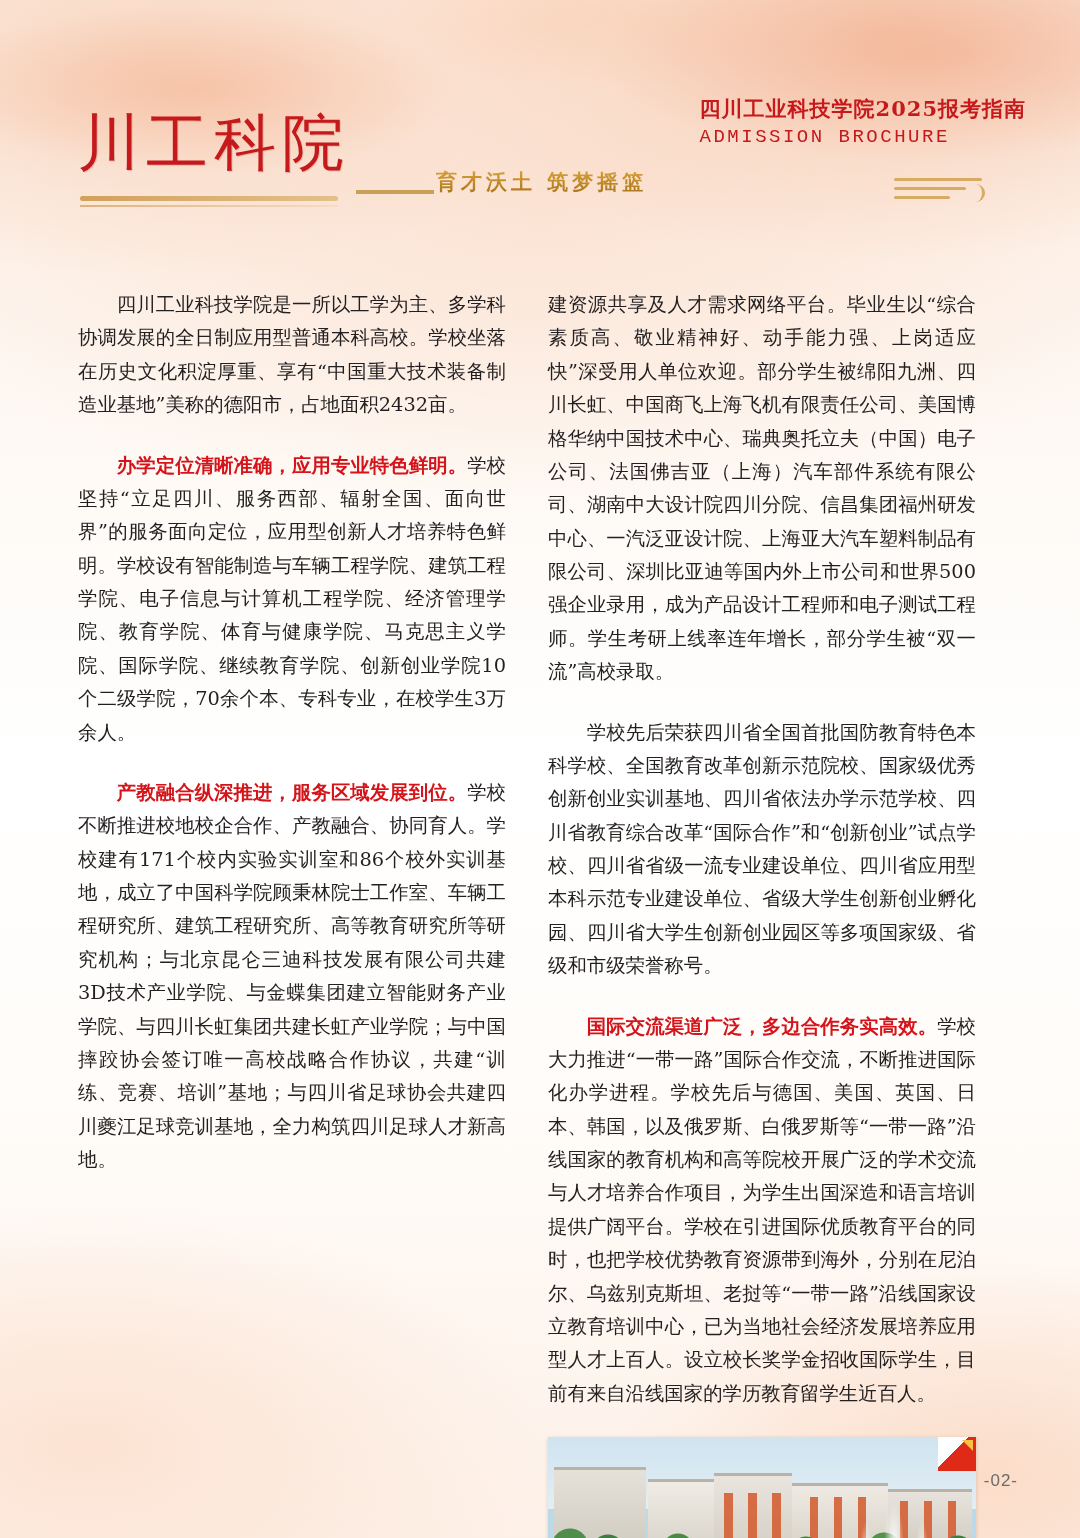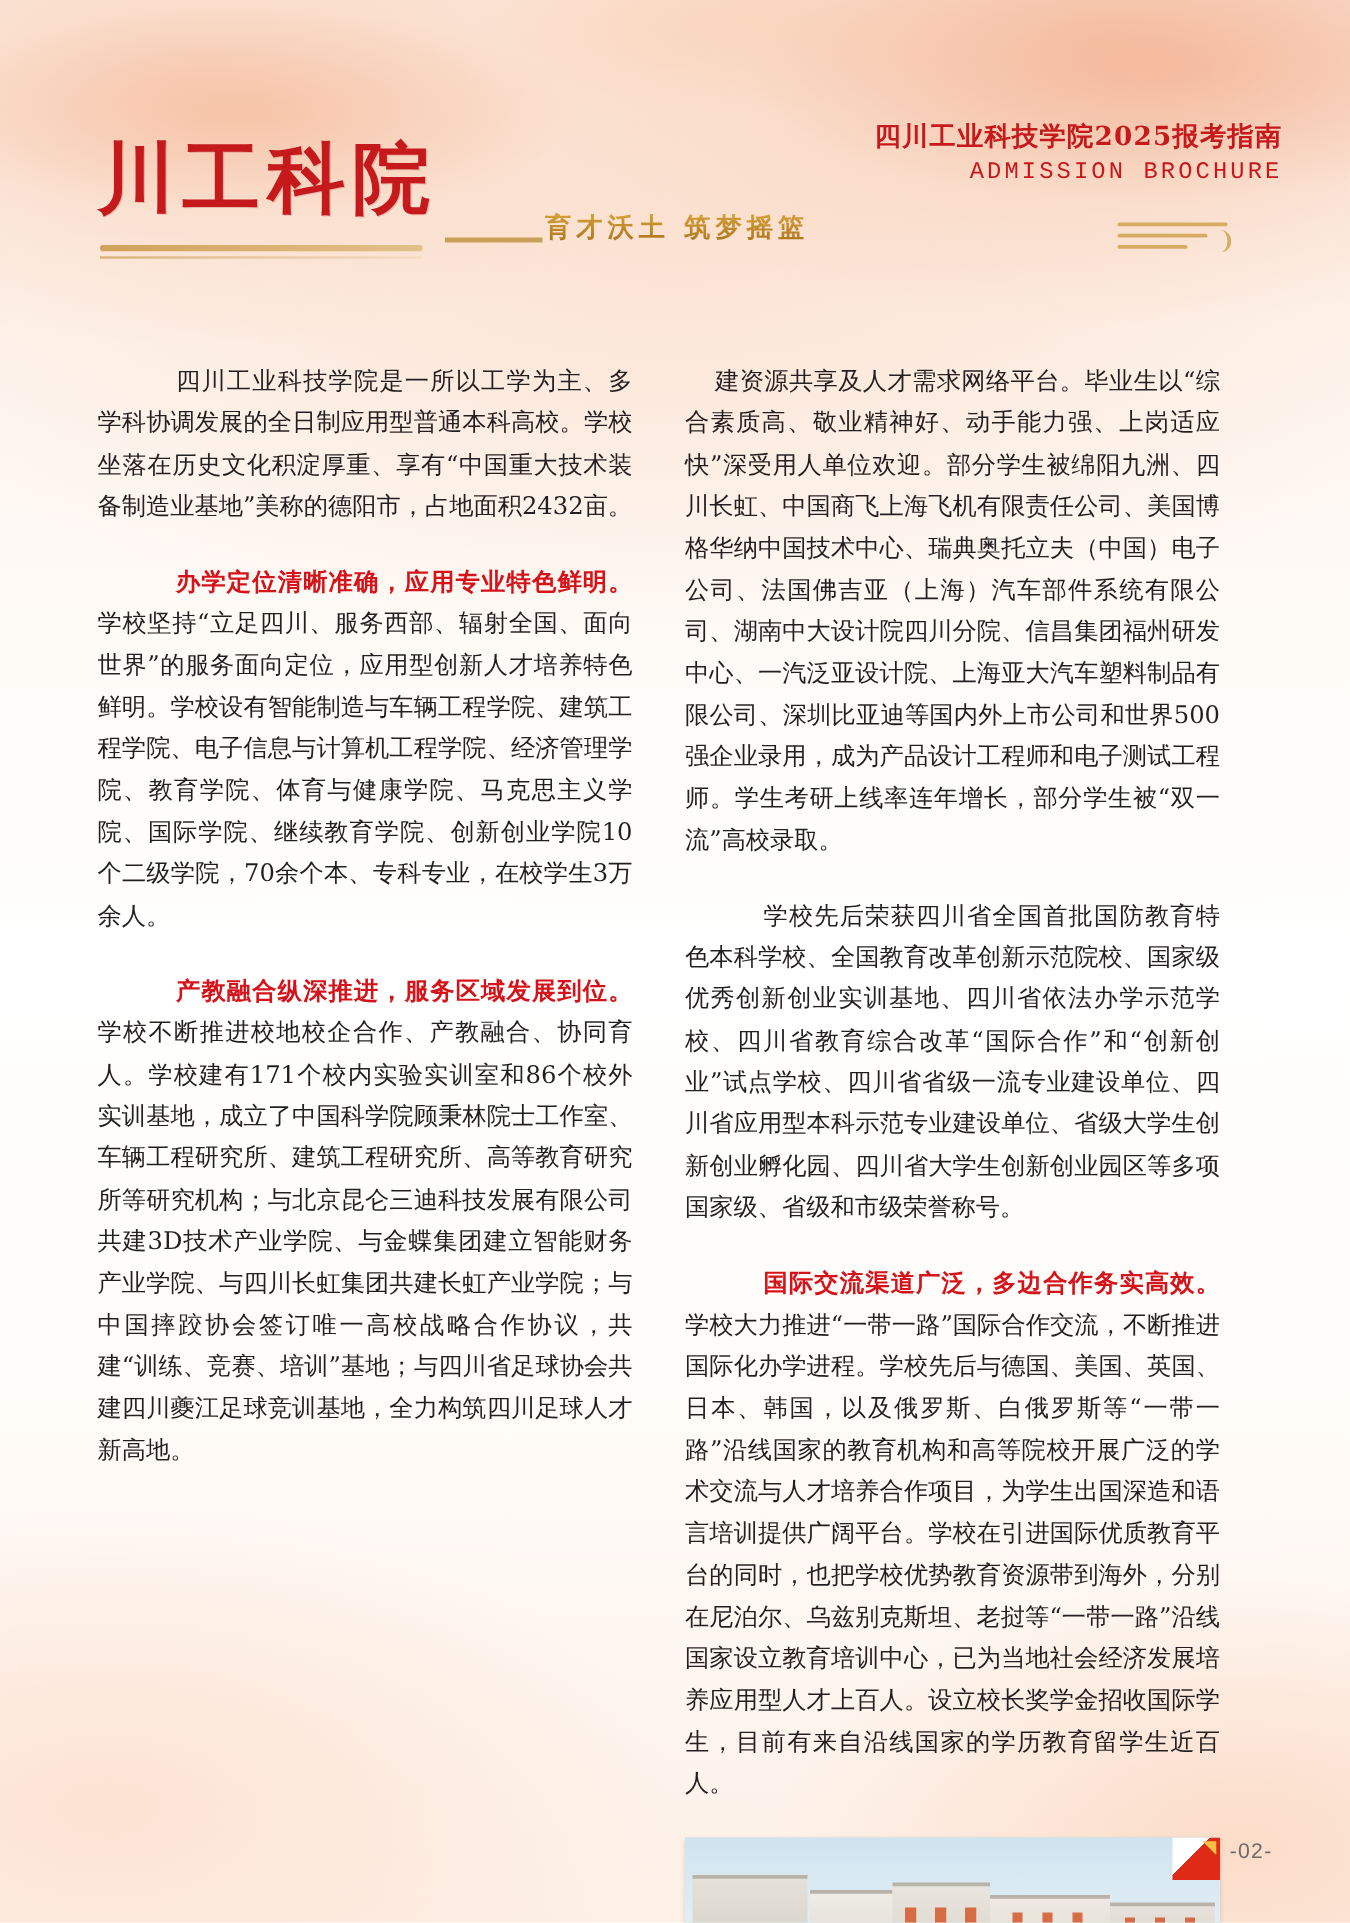--- a/index.html
+++ b/index.html
@@ -43,21 +43,21 @@
     position: absolute;
     left: 0; top: 0;
     width: 1080px;
     height: 250px;
   }
   .brand-title {
     position: absolute;
     left: 78px;
     top: 112px;
     font-family: "DejaVu Serif", "Liberation Serif", serif;
-    font-weight: bold;
+    font-weight: normal;
     font-size: 62px;
     letter-spacing: 6px;
     color: #c5191c;
     line-height: 1;
     text-shadow: 1px 1px 0 rgba(140,20,20,0.18);
   }
   .brand-underline {
     position: absolute;
     left: 80px;
     top: 196px;
@@ -119,21 +119,20 @@
     left: 66px; top: 6px;
     width: 22px; height: 18px;
     border-right: 3px solid #d8ab62;
     border-top-right-radius: 10px;
     border-bottom-right-radius: 10px;
   }
   .header-right {
     position: absolute;
     right: 54px;
     top: 96px;
-    text-align: right;
   }
   .hr-cn {
     font-family: "DejaVu Serif", "Liberation Serif", serif;
     font-weight: bold;
     font-size: 21px;
     letter-spacing: 1px;
     color: #c5191c;
     line-height: 1.25;
   }
   .hr-en {
@@ -167,21 +166,20 @@
     font-size: 19.4px;
     line-height: 1.72;
     color: #231f20;
     text-align: justify;
     text-justify: inter-ideograph;
   }
   p.indent { text-indent: 2em; }
   .lead {
     color: #d4141a;
     font-weight: bold;
-    margin-left: 24px;
   }
 
   
   .photo-wrap {
     position: relative;
     margin-top: 4px;
     width: 428px;
     height: 228px;
     overflow: hidden;
     box-shadow: 0 1px 4px rgba(0,0,0,0.15);

